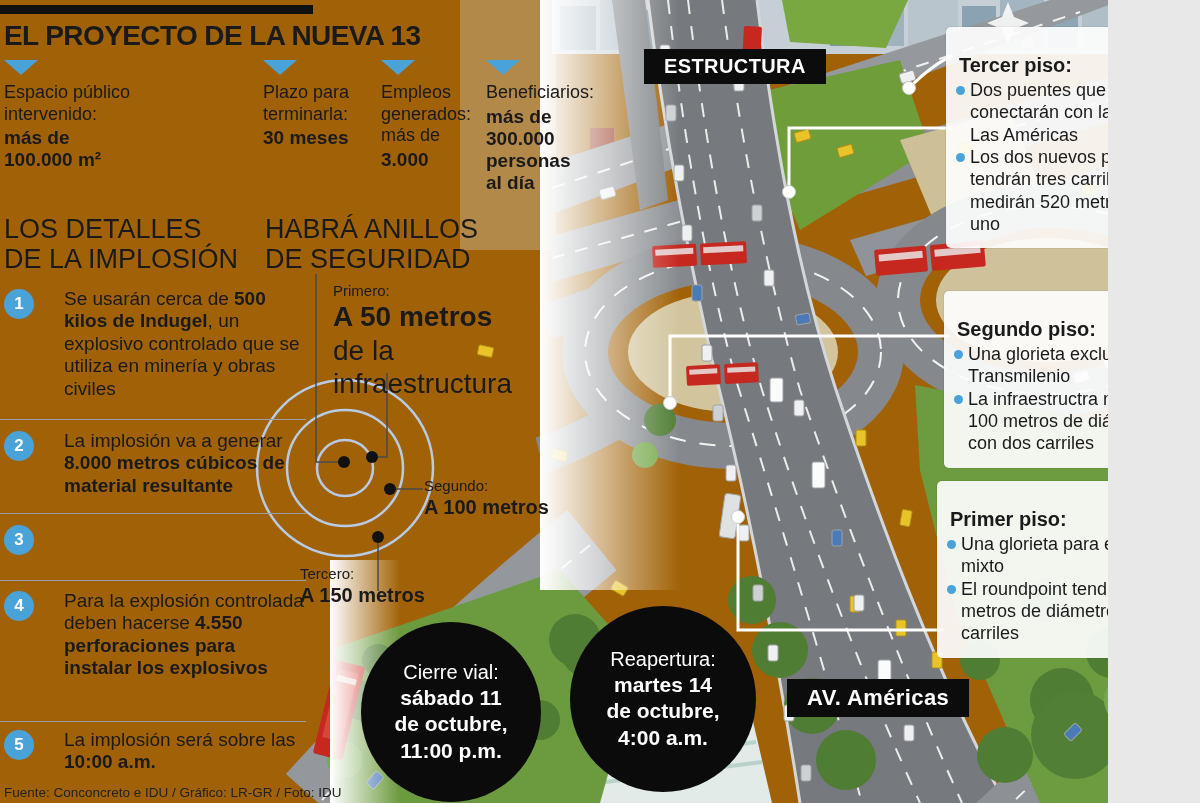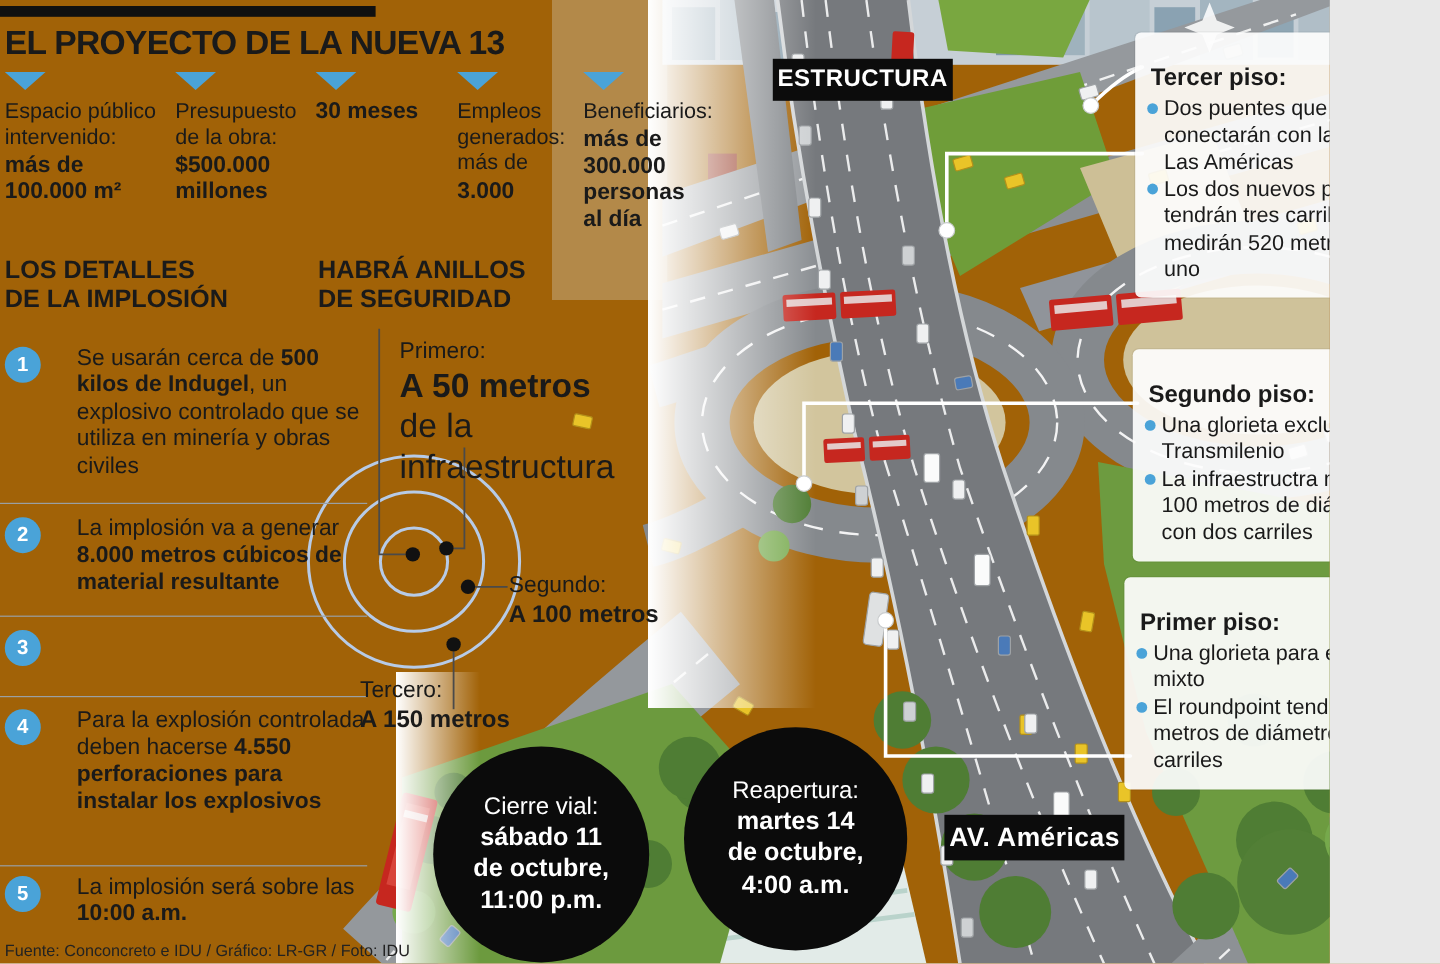--- a/index.html
+++ b/index.html
@@ -9,38 +9,38 @@
   .pre{white-space:pre-line}
   .b{font-weight:bold}
   .photo{position:absolute;left:0;top:0;z-index:1}
   .topbar{left:0;top:5px;width:313px;height:9px;background:#101010;z-index:5}
   .title{left:4px;top:20px;font-size:28px;font-weight:bold;letter-spacing:-0.6px;z-index:5}
   .stat{top:60px;width:132px;z-index:5}
   .tri{width:0;height:0;border-left:17px solid transparent;border-right:17px solid transparent;
        border-top:15px solid var(--blue);margin-bottom:7px}
   .stat .lbl{font-size:18px;line-height:1.2}
   .stat .val{font-size:19px;font-weight:bold;line-height:1.17;margin-top:2px}
-  .sec-h{font-size:21px;font-weight:bold;line-height:1.12;z-index:5}
+  .sec-h{font-size:27px;font-weight:normal;line-height:1.12;z-index:5}
   .item{z-index:5}
   .numb{position:absolute;left:4px;top:1px;width:30px;height:30px;border-radius:50%;
         background:var(--blue);color:#fff;font-weight:bold;font-size:17px;
         display:flex;align-items:center;justify-content:center}
   .item .txt{margin-left:64px;width:242px;font-size:19px;line-height:1.18}
   .divider{height:1px;background:#9aa0a4;z-index:5}
   .ring-label{z-index:5}
-  .ring-label .nm{font-size:19px;line-height:1.2}
+  .ring-label .nm{font-size:15px;line-height:1.2}
   .ring-label .vl{font-size:28px;line-height:1.2}
   .ring-label .vlb{font-size:20px;font-weight:bold;line-height:1.2}
   .panel{position:absolute;background:rgba(253,253,253,.93);border-radius:5px;
          padding:11px 12px 13px 13px;z-index:6;box-shadow:0 0 0 1px rgba(0,0,0,.05)}
   .panel h3{margin:16px 0 3px 0;font-size:20px;line-height:1.1}
   .bullet{display:flex;font-size:18px;line-height:1.24}
   .bullet .dot{flex:0 0 auto;width:9px;height:9px;border-radius:50%;background:var(--blue);
                margin:7px 5px 0 -3px}
-  .blkbox{background:#0c0c0c;color:#fff;font-weight:bold;z-index:6;padding:6px 4px;
+  .blkbox{background:#0c0c0c;color:#fff;font-weight:bold;z-index:6;padding:6px 20px;
           font-size:20px;letter-spacing:.4px}
   .badge{border-radius:50%;background:#0b0b0b;color:#fff;display:flex;flex-direction:column;
          align-items:center;justify-content:center;text-align:center;z-index:6}
   .badge .bl{font-size:20px;line-height:1.25}
   .badge .bv{font-size:21px;font-weight:bold;line-height:1.25}
   .ghost{color:#d9dee1;opacity:.85;font-weight:bold;font-size:24px;letter-spacing:1px;z-index:7}
   .source{left:4px;top:785px;font-size:13.5px;z-index:5;color:#222}
   .lr{left:1154px;top:751px;width:38px;height:37px;background:var(--lrred);border-radius:5px;
       color:#fff;display:flex;align-items:center;justify-content:center;
       font-family:"Liberation Serif",serif;font-weight:normal;font-size:21px;z-index:7}
@@ -288,29 +288,24 @@
   <div class="abs topbar"></div>
   <div class="abs title">EL PROYECTO DE LA NUEVA 13</div>
 
   <div class="abs stat" style="left:4px">
     <div class="tri"></div>
     <div class="lbl pre">Espacio público
 intervenido:</div>
     <div class="val pre">más de
 100.000 m²</div>
   </div>
-  <div class="abs stat" style="left:146px">
-    <div class="tri"></div>
-    <div class="lbl pre">Presupuesto
-de la obra:</div>
-    <div class="val pre">$500.000
-millones</div>
-  </div>
   <div class="abs stat" style="left:263px">
     <div class="tri"></div>
+    <div class="lbl pre">Plazo para
+terminarla:</div>
     <div class="val pre">30 meses</div>
   </div>
   <div class="abs stat" style="left:381px">
     <div class="tri"></div>
     <div class="lbl pre">Empleos
 generados:
 más de</div>
     <div class="val pre">3.000</div>
   </div>
   <div class="abs stat" style="left:486px">

